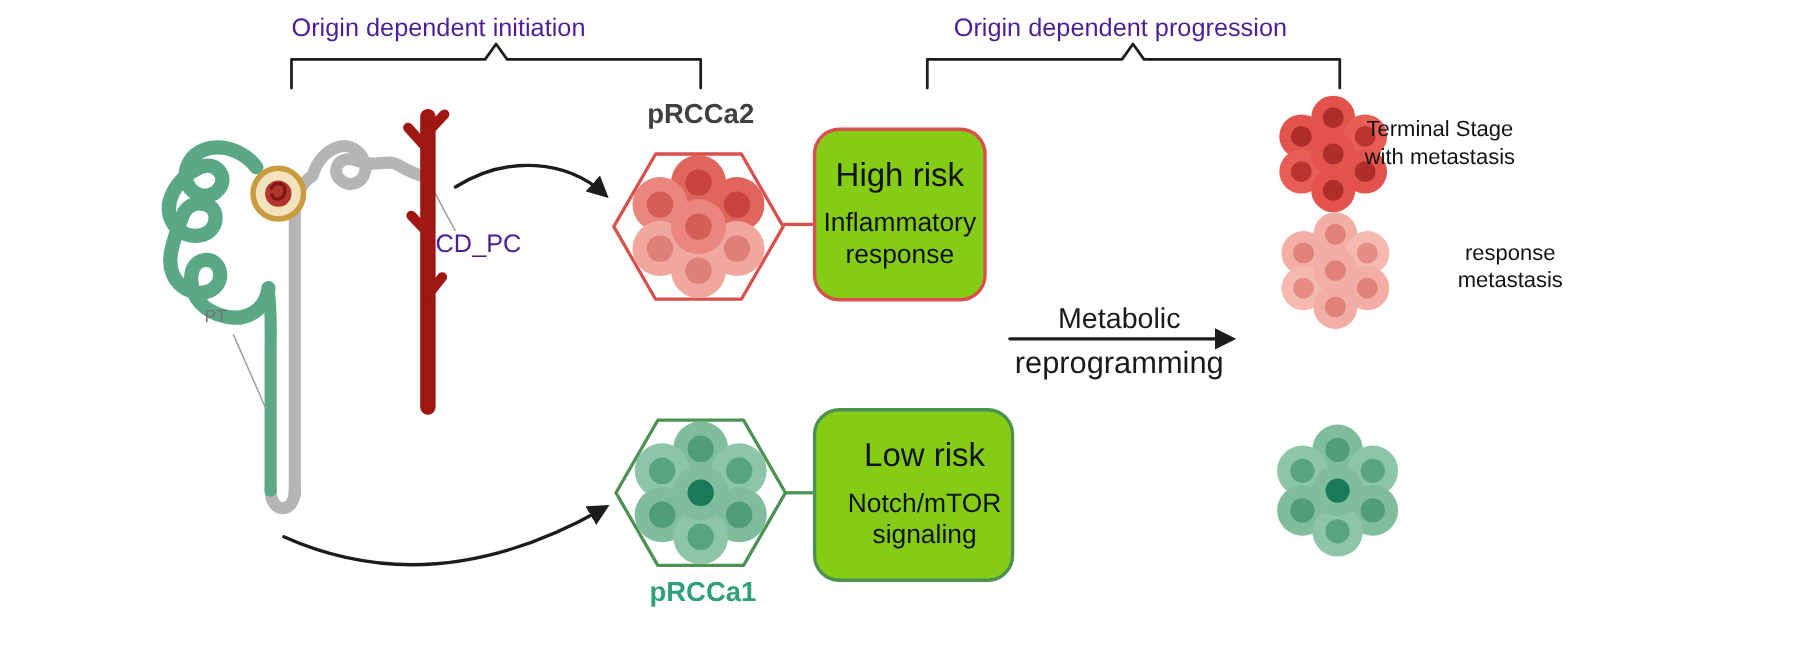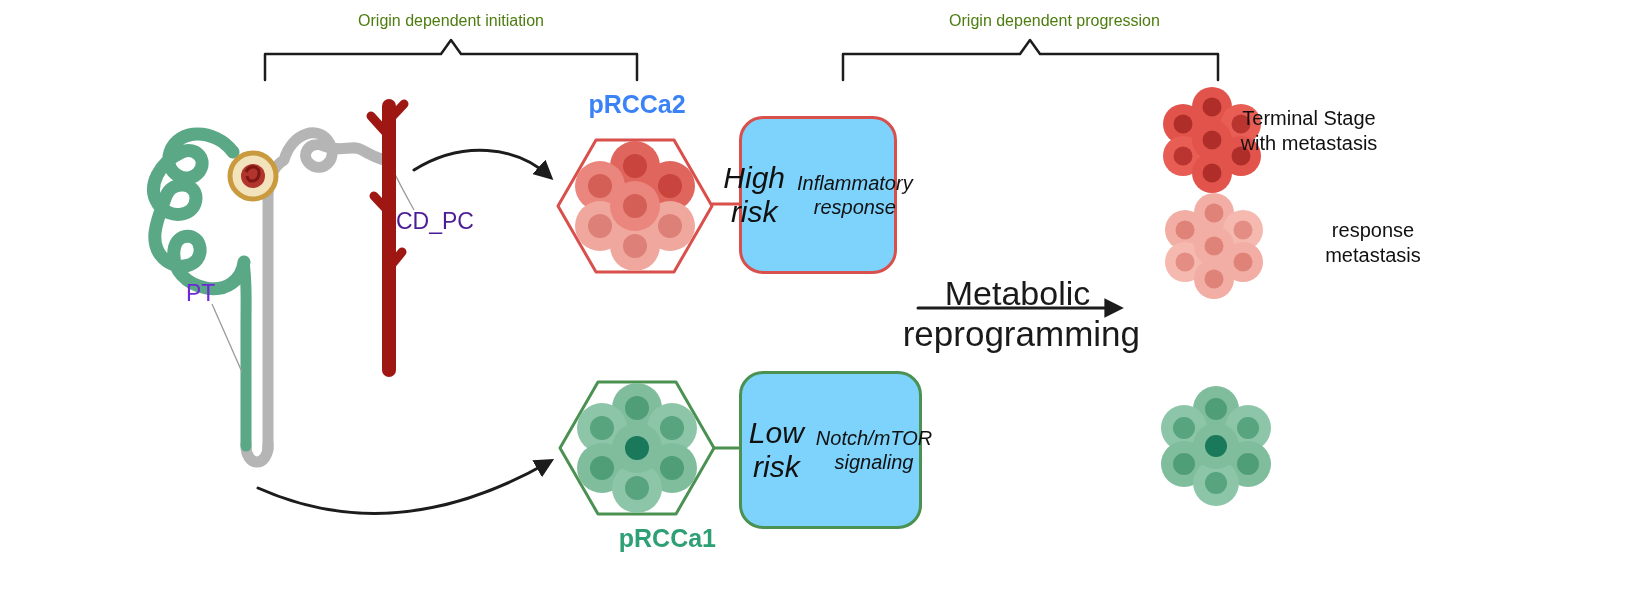--- a/index.html
+++ b/index.html
@@ -13,34 +13,34 @@
   .tub-gray{fill:none;stroke:#b5b5b5;stroke-width:11;stroke-linecap:round;stroke-linejoin:round;}
   .tub-green{fill:none;stroke:#5aa886;stroke-width:13;stroke-linecap:round;stroke-linejoin:round;}
   .tub-green-thin{fill:none;stroke:#5aa886;stroke-width:11;stroke-linecap:round;}
   .pointer{fill:none;stroke:#9a9a9a;stroke-width:1.3;}
   .duct path{stroke:#9e1712;fill:none;stroke-linecap:round;}
   .arrow{fill:none;stroke:#1c1c1c;stroke-width:3;stroke-linecap:round;}
   .hex-red{fill:#ffffff;stroke:#d94f4b;stroke-width:3;stroke-linejoin:round;}
   .hex-green{fill:#ffffff;stroke:#4a9152;stroke-width:3;stroke-linejoin:round;}
   
   .lbl{position:absolute;}
-  .title{font-size:16px;text-align:center;color:#4d7c0f;}
+  .title{font-size:23px;text-align:left;color:#4c1d95;}
   #title-initiation{left:265px;top:12px;width:372px;}
   #title-progression{left:867px;top:12px;width:375px;}
-  #lbl-prcca2{left:560px;top:90px;width:154px;text-align:center;font-weight:bold;font-size:25px;color:#3b82f6;}
-  #lbl-prcca1{left:562px;top:524px;width:154px;text-align:right;font-weight:bold;font-size:25px;color:#2fa075;}
+  #lbl-prcca2{left:560px;top:90px;width:154px;text-align:center;font-weight:bold;font-size:25px;color:#404040;}
+  #lbl-prcca1{left:562px;top:524px;width:154px;text-align:center;font-weight:bold;font-size:25px;color:#2fa075;}
   #lbl-cdpc{left:396px;top:208px;font-size:23px;color:#4c1d95;}
-  #lbl-pt{left:186px;top:280px;font-size:23px;color:#6d28d9;}
-  .risk-box{position:absolute;background:#7dd3fc;display:flex;flex-direction:row;align-items:center;justify-content:center;gap:12px;text-align:center;font-style:italic;}
+  #lbl-pt{left:186px;top:280px;font-size:16px;color:#737373;}
+  .risk-box{position:absolute;background:#84cc16;display:flex;flex-direction:column;align-items:center;justify-content:center;gap:12px;text-align:center;}
   #high-box{left:739px;top:116px;width:152px;height:152px;border:3px solid #d94f4b;border-radius:24px;}
   #low-box{left:739px;top:371px;width:157px;height:152px;border:3px solid #4a9152;border-radius:24px;padding-left:20px;}
   .risk-title{font-size:30px;color:#111;}
-  .risk-sub{font-size:20px;line-height:1.2;width:140px;color:#111;}
-  #metab-1{left:910px;top:274px;width:215px;text-align:center;font-size:34px;}
-  #metab-2{left:895px;top:314px;width:245px;text-align:right;font-size:35px;}
+  .risk-sub{font-size:24px;line-height:1.2;width:140px;color:#111;}
+  #metab-1{left:910px;top:274px;width:215px;text-align:center;font-size:26px;}
+  #metab-2{left:895px;top:314px;width:245px;text-align:center;font-size:28px;}
   .stage-lbl{font-size:20px;line-height:1.25;text-align:center;color:#111;}
   #lbl-terminal{left:1224px;top:106px;width:170px;}
   #lbl-developing{left:1282px;top:218px;width:182px;}
 </style>
 </head>
 <body>
 
 <div class="stage">
 
   <svg class="art" width="1632" height="594" viewBox="0 0 1632 594">

